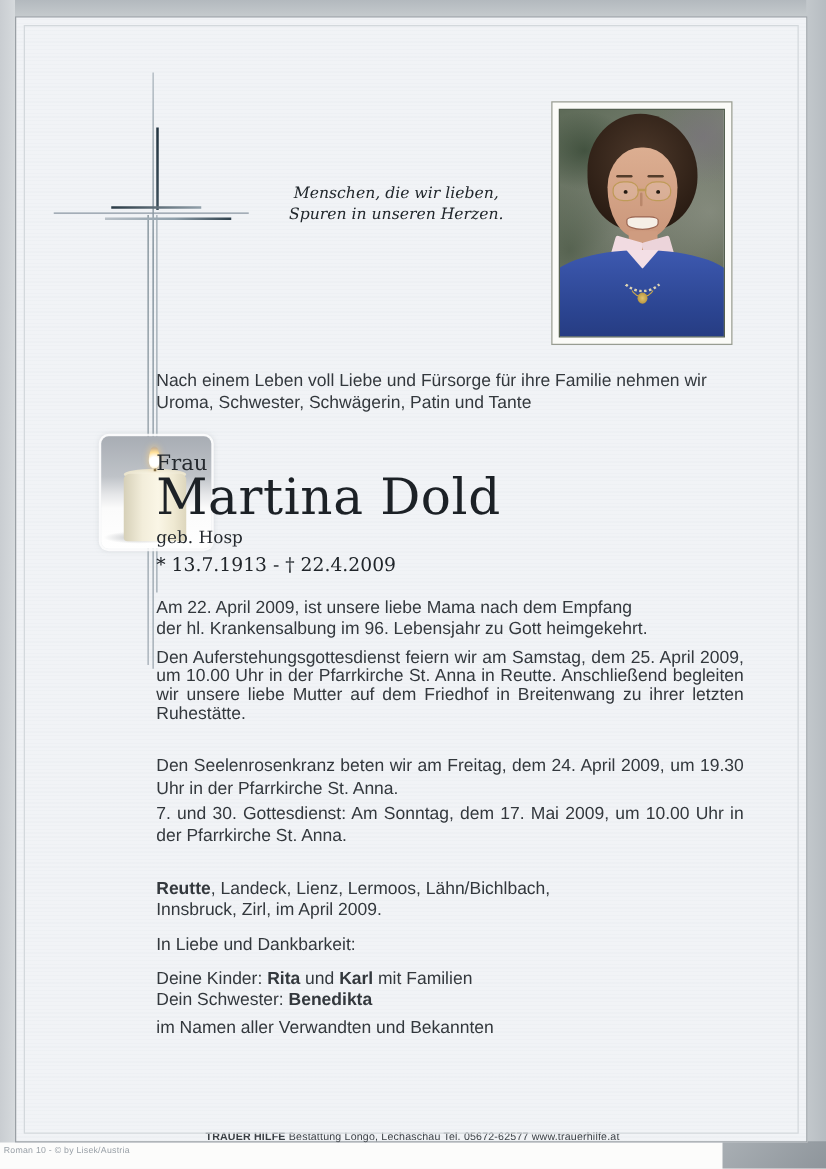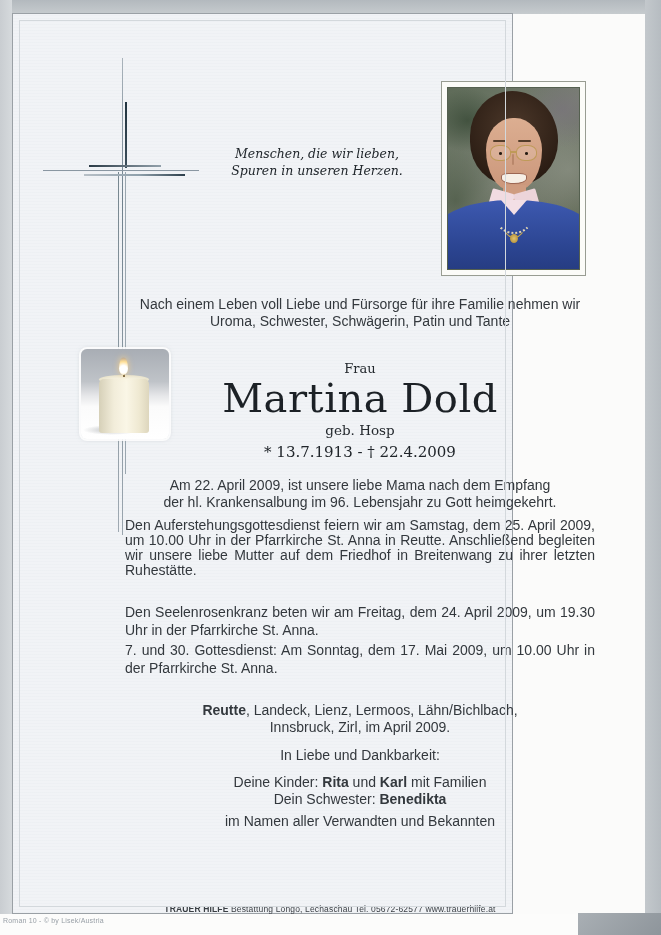--- a/index.html
+++ b/index.html
@@ -17,21 +17,21 @@
   .scan-right{position:absolute;left:645px;top:0;width:16px;height:915px;
     background:linear-gradient(90deg,#c3c8cc,#b6bcc1);}
   .scan-bottom{position:absolute;left:0;top:914px;width:661px;height:21px;
     background:#fcfcfb;}
   .scan-corner{position:absolute;left:578px;top:913px;width:83px;height:22px;
     background:linear-gradient(135deg,#a9afb4,#8e959b);}
   .copyright{position:absolute;left:3px;top:917px;font-size:7px;color:#99a0a7;letter-spacing:.2px;}
 
   
   .card{
-    position:absolute;left:12px;top:13px;width:501px;height:901px;
+    position:absolute;left:12px;top:13px;width:634px;height:901px;
     box-sizing:border-box;border:1px solid #9aa0a5;
     background:
       repeating-linear-gradient(0deg, rgba(176,188,199,.05) 0 1px, rgba(255,255,255,0) 1px 3px),
       #f1f3f6;
   }
   .card::after{content:"";position:absolute;inset:6px;border:1px solid #d3d8dc;pointer-events:none;}
   .card *{box-sizing:border-box;}
 
   
   .xline{position:absolute;}
@@ -96,25 +96,25 @@
     border-color:transparent transparent #ddd3b4 transparent;}
   .chain{left:52px;top:104px;width:28px;height:46px;border:1px solid #c9a84c;border-radius:50%;
     border-color:transparent transparent #c9a84c transparent;}
   .pendant{left:62px;top:146px;width:8px;height:9px;background:radial-gradient(#e3c46e,#a8842f);border-radius:50%;}
 
   
   .quote{position:absolute;left:164px;top:132px;width:280px;text-align:center;
     font-family:"DejaVu Serif", serif;font-style:italic;font-size:12.5px;line-height:16.6px;color:#20262b;}
   .content{position:absolute;left:112px;top:0;width:470px;color:#33383d;}
   .content .blk{position:absolute;left:0;width:470px;}
-  .center{text-align:center;}
+  .center{}
   .just{text-align:justify;}
   .body-txt{font-size:14px;line-height:17.2px;}
   .intro{top:282px;}
-  .frau{top:347px;font-family:"DejaVu Serif", serif;font-size:13px;color:#24292e;}
+  .frau{top:347px;font-family:"DejaVu Serif", serif;font-size:17px;color:#24292e;}
   .name{top:361px;font-family:"DejaVu Serif", serif;font-size:40px;letter-spacing:.5px;color:#1c2126;}
   .geb{top:408px;font-family:"DejaVu Serif", serif;font-size:13.5px;color:#24292e;}
   .dates{top:429px;font-family:"DejaVu Serif", serif;font-size:15px;color:#20252a;}
   .p-death{top:463px;}
   .p-funeral{top:504px;line-height:15px;}
   .p-rosary{top:590px;line-height:17.6px;}
   .p-memorial{top:628px;line-height:17.6px;}
   .places{top:688px;}
   .liebe{top:733px;}
   .kinder{top:760px;}

